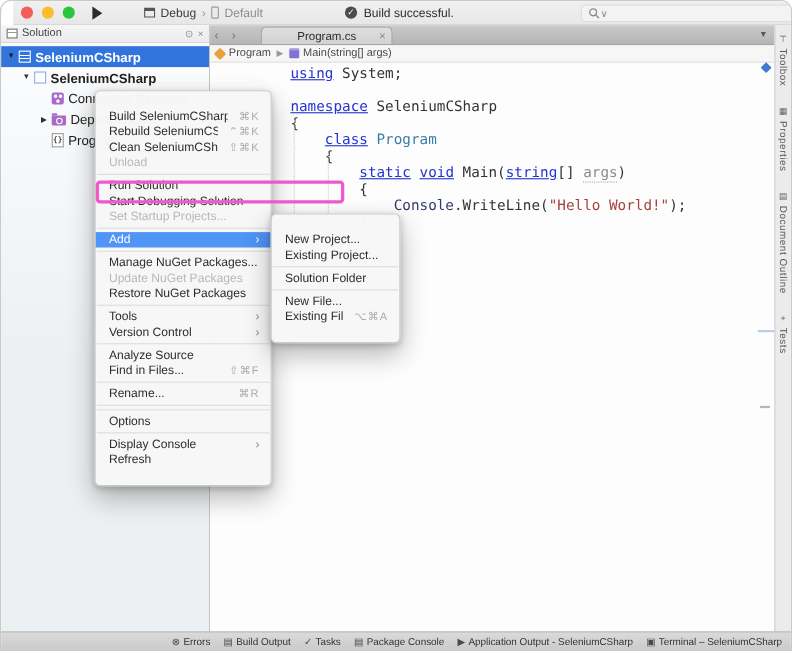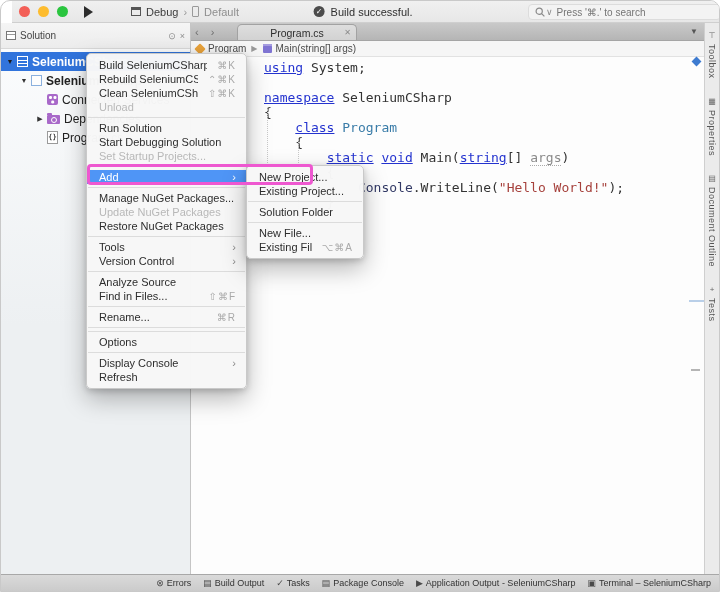--- a/index.html
+++ b/index.html
@@ -21,21 +21,21 @@
   .build-status { position:absolute; left:50%; transform:translateX(-58%); display:flex; align-items:center; gap:6px; font-size:11px; color:#2e2e2e;}
   .chk { width:11px; height:11px; border-radius:50%; background:#4c4c4c; color:#fff; font-size:8px; line-height:11px; text-align:center;}
   .search { position:absolute; right:9px; top:3px; width:193px; height:16px; background:#f3f3f3; border:1px solid #dcdcdc;
             border-radius:4px; display:flex; align-items:center; padding:0 6px; gap:4px;}
   .search input { border:none; outline:none; background:transparent; font-size:10px; color:#9a9a9a; width:100%; font-family:"Liberation Sans",sans-serif;}
   .mag { flex:0 0 auto; display:flex; align-items:center; color:#8a8a8a; font-size:9px;}
   .mag svg { display:block; }
 
   
   .solution-pad { position:absolute; left:0; top:22px; width:190px; bottom:17px; background:linear-gradient(#fcfdfe, #edf0f2 55%); border-right:1px solid #c5c5c5;}
-  .pad-header { height:26px; background:linear-gradient(#f5f5f5,#ececec); border-bottom:1px solid #d8d8d8; display:flex; align-items:center; padding:0 5px; gap:4px;}
+  .pad-header { height:16px; background:linear-gradient(#f5f5f5,#ececec); border-bottom:1px solid #d8d8d8; display:flex; align-items:center; padding:0 5px; gap:4px;}
   .pad-title { font-size:10px; color:#444; flex:1; }
   .pad-hico { width:10px; height:9px; border:1px solid #777; background:linear-gradient(#fff 30%, #999 30%, #999 45%, #fff 45%);}
   .pad-btn { color:#8e8e8e; font-size:9px; cursor:pointer; }
   .tree { padding-top:3px; }
   .trow { height:19px; display:flex; align-items:center; font-size:12px; color:#222; white-space:nowrap; cursor:default;}
   .trow .exp { width:10px; font-size:7px; color:#333; text-align:center; flex:0 0 auto;}
   .trow .lbl { margin-left:4px; overflow:hidden; }
   .trow.sel { background:#3174dc; color:#fff; font-weight:bold; }
   .trow.sel .exp { color:#1b1b1b; }
   .trow.bold { font-weight:bold; }
@@ -78,21 +78,21 @@
   .vtab .vico { font-size:8px; color:#666; }
   .vtab .vlbl { writing-mode:vertical-rl; font-size:9px; color:#555; letter-spacing:.5px;}
 
   .statusbar { position:absolute; left:0; bottom:0; width:100%; height:17px; background:linear-gradient(#dadada,#cbcbcb);
                border-top:1px solid #a8a8a8; display:flex; align-items:center; justify-content:flex-end; gap:12px; padding-right:8px;}
   .sb-item { display:flex; align-items:center; gap:3px; font-size:9px; color:#333; cursor:pointer; white-space:nowrap;}
   .sb-item .g { font-size:9px; color:#4a4a4a; }
 
   
   .menu { position:absolute; background:rgba(247,247,247,.98); border:1px solid #c9c9c9; border-radius:5px;
-          box-shadow:0 10px 24px rgba(0,0,0,.28), 0 2px 6px rgba(0,0,0,.18); padding:4px 0; z-index:20;}
+          box-shadow:0 10px 24px rgba(0,0,0,.28), 0 2px 6px rgba(0,0,0,.18); padding:16px 0; z-index:20;margin-top:29px;}
   .ctx-menu { left:85px; top:52px; width:161px; }
   .sub-menu { left:245px; top:164px; width:118px; z-index:21;}
   .mi { height:14px; display:flex; align-items:center; padding:0 10px 0 12px; font-size:11px; color:#2d2d2d; cursor:pointer; white-space:nowrap;}
   .mi .ml { flex:1; overflow:hidden;}
   .mi .ms { color:#a9a9a9; margin-left:10px; letter-spacing:1px; font-size:10px;}
   .mi .arrow { color:#8b8b8b; font-size:11px; margin-left:10px;}
   .mi.disabled { color:#b8b8b8; }
   .mi.hl { background:#4f95f6; color:#fff; }
   .mi.hl .arrow { color:#fff; }
   .msep { height:1px; background:#dcdcdc; margin:3px 1px; }
@@ -120,21 +120,20 @@
       <span class="chk">✓</span>
       <span>Build successful.</span>
     </div>
     <div class="search">
       <span class="mag">
         <svg width="11" height="11" viewBox="0 0 11 11">
             <circle cx="4.2" cy="4.2" r="3.1" fill="none" stroke="#8a8a8a" stroke-width="1.2"></circle>
             <line x1="6.6" y1="6.6" x2="9.4" y2="9.4" stroke="#8a8a8a" stroke-width="1.2"></line>
           </svg>∨
       </span>
-      <input class="sinput" placeholder="Press '⌘.' to search" style="">
     </div>
   </div>
 
   <div class="solution-pad">
     <div class="pad-header">
       <span class="pad-hico"></span>
       <span class="pad-title">Solution</span>
       <span class="pad-btn">⊙</span>
       <span class="pad-btn">×</span>
     </div>

